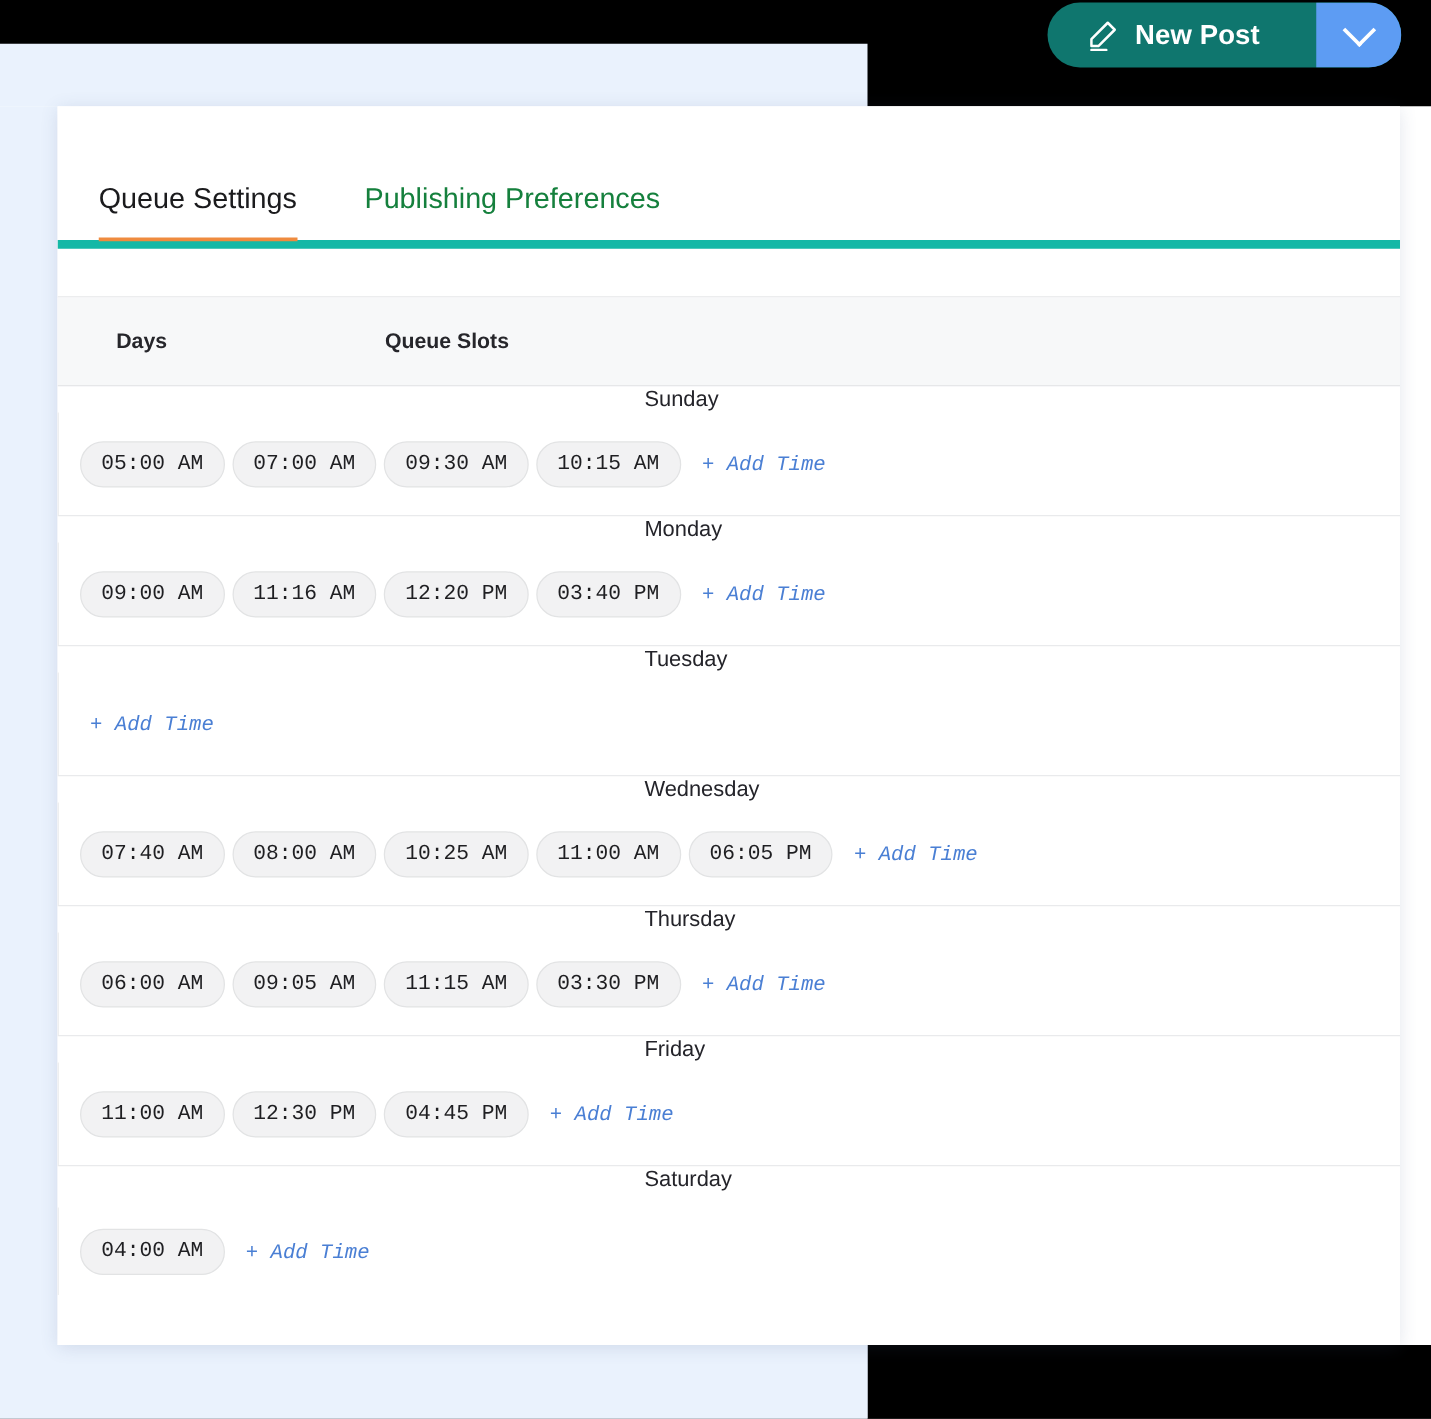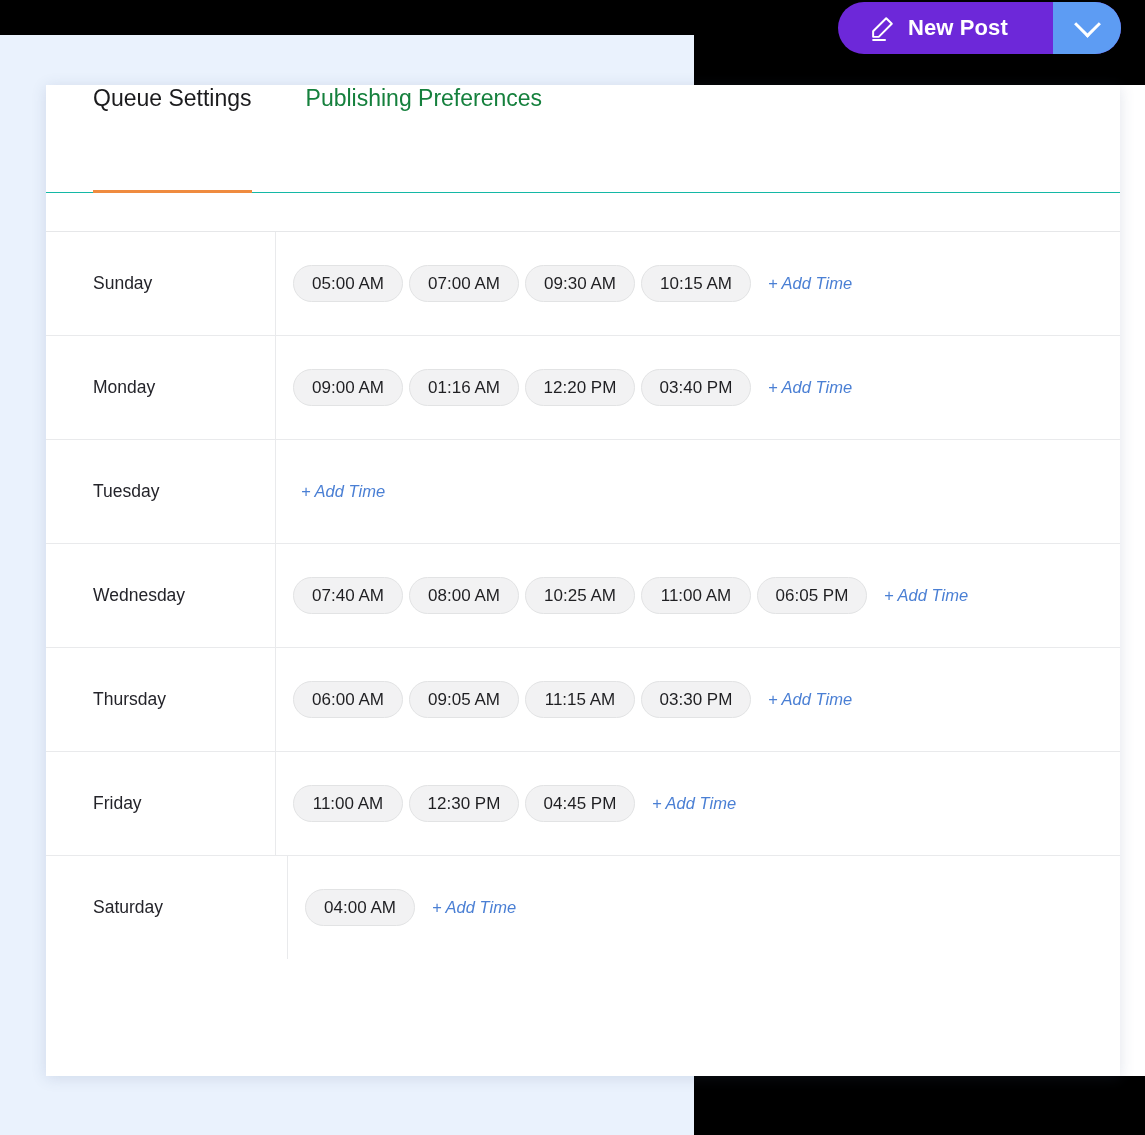--- a/index.html
+++ b/index.html
@@ -55,21 +55,21 @@
   }
 
   
   .newpost-btn {
     position: absolute;
     left: 838px;
     top: 2px;
     width: 283px;
     height: 52px;
     border-radius: 26px;
-    background: #6d28d9;
+    background: #0f766e;
     display: flex;
     align-items: center;
     overflow: hidden;
     box-shadow: 0 1px 3px rgba(0,0,0,0.18);
   }
   .newpost-main {
     display: flex;
     align-items: center;
     gap: 12px;
     padding: 0 22px 0 30px;
@@ -109,23 +109,24 @@
     height: 991px;
     background: #ffffff;
     box-shadow: 0 2px 14px rgba(70, 90, 130, 0.16);
     overflow: hidden;
   }
 
   
   .tabs {
     position: relative;
     height: 107px;
-    padding: 0 47px;
-    display: flex;
-    border-bottom: 1px solid #14b8a6;
+    padding: 0 33px;
+    display: flex;
+    align-items: flex-end;
+    border-bottom: 7px solid #14b8a6;
   }
   .tab {
     font-size: 23px;
     padding: 0 0 20px 0;
     margin-right: 54px;
     position: relative;
     white-space: nowrap;
     cursor: pointer;
   }
   .tab.active {
@@ -179,40 +180,42 @@
     font-weight: bold;
     color: #26262b;
   }
 
   .qrow {
     display: flex;
     align-items: flex-end;
     min-height: 103px;
     border-bottom: 1px solid #e9eaec;
     position: relative;
+    flex-direction: column;
   }
   .qrow:last-child { border-bottom: none; gap: 12px; }
   .qrow .col-day {
     font-size: 17.5px;
     color: #24242a;
     align-self: center;
   }
   .qrow .col-slots {
     display: flex;
     align-items: center;
     flex-wrap: wrap;
     gap: 0;
     border-left: 1px solid #e9eaec;
     align-self: stretch;
     padding-left: 17px;
   }
   .slot-wrap {
     display: flex;
     align-items: center;
     flex-wrap: wrap;
+    font-family: Liberation Mono, monospace;
   }
   .time-pill {
     display: inline-flex;
     align-items: center;
     justify-content: center;
     height: 37px;
     min-width: 110px;
     padding: 0 16px;
     margin: 4px 6px 4px 0;
     background: #f2f2f3;
@@ -267,40 +270,44 @@
       <span>Queue Settings</span>
     </div>
     <div class="tab inactive">
       <span>Publishing Preferences</span>
     </div>
   </div>
 
 
   <div class="qtable">
 
+    <div class="qhead">
+      <div class="col-day">Days</div>
+      <div class="col-slots">Queue Slots</div>
+    </div>
 
     <div class="qrow">
       <div class="col-day">Sunday</div>
       <div class="col-slots">
         <div class="slot-wrap">
           <span class="time-pill">05:00 AM</span>
           <span class="time-pill">07:00 AM</span>
           <span class="time-pill">09:30 AM</span>
           <span class="time-pill">10:15 AM</span>
           <span class="add-time">+ Add Time</span>
         </div>
       </div>
     </div>
 
     <div class="qrow">
       <div class="col-day">Monday</div>
       <div class="col-slots">
         <div class="slot-wrap">
           <span class="time-pill">09:00 AM</span>
-          <span class="time-pill">01:16 AM</span>
+          <span class="time-pill">11:16 AM</span>
           <span class="time-pill">12:20 PM</span>
           <span class="time-pill">03:40 PM</span>
           <span class="add-time">+ Add Time</span>
         </div>
       </div>
     </div>
 
     <div class="qrow empty">
       <div class="col-day">Tuesday</div>
       <div class="col-slots">

